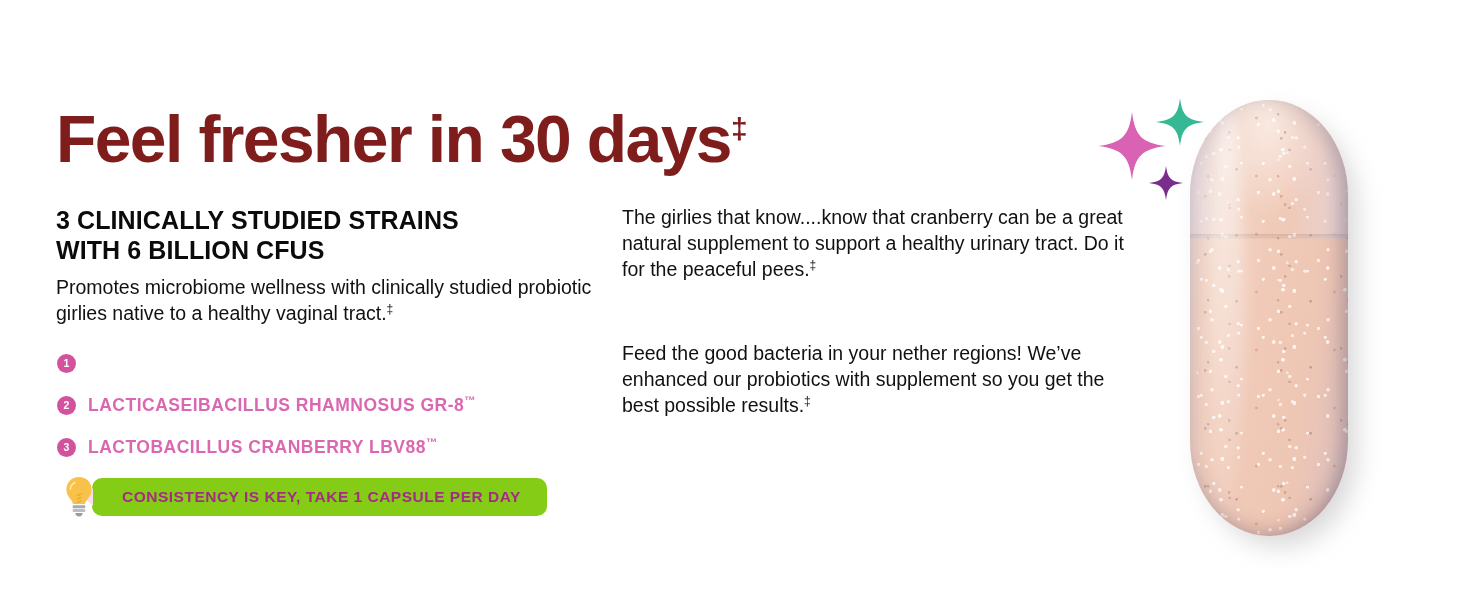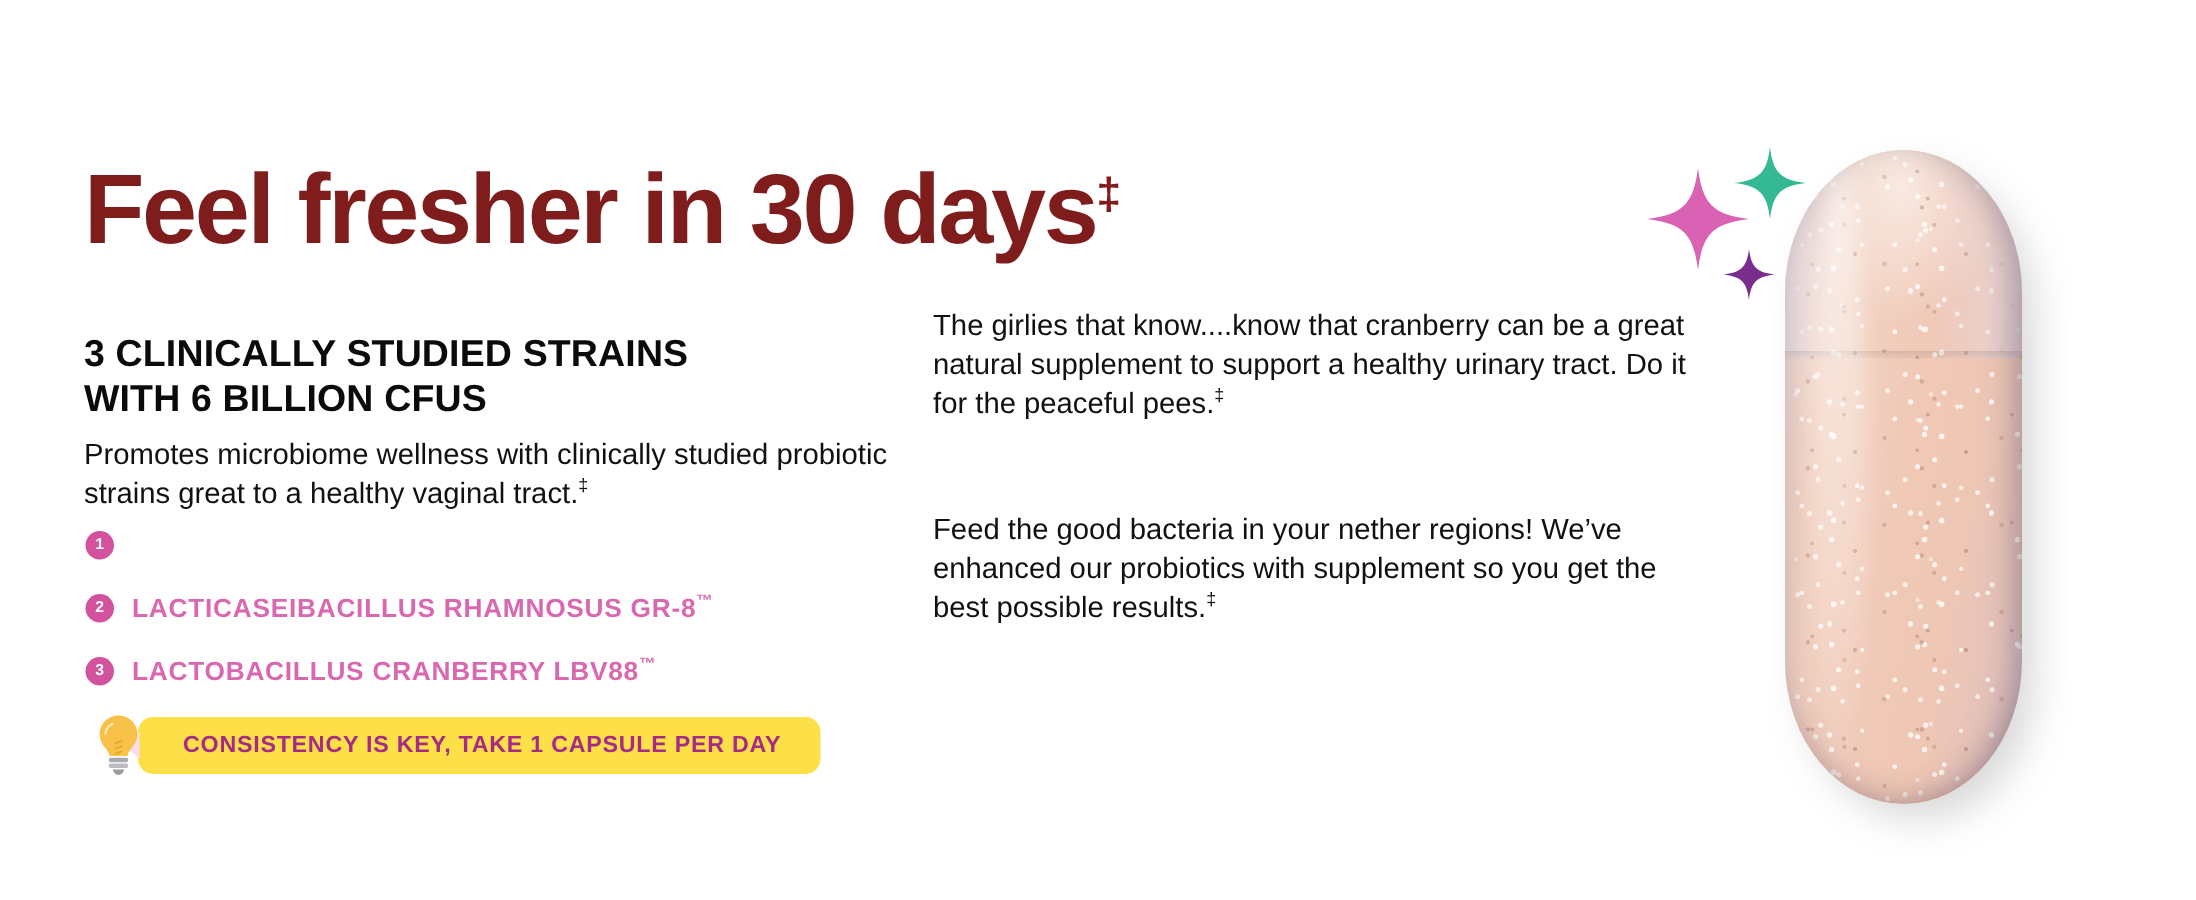--- a/index.html
+++ b/index.html
@@ -48,21 +48,21 @@
   }
   .col-left  { left: 56px;  width: 560px; }
   .col-right { left: 622px; width: 520px; }
 
   .sec-title {
     font-size: 25px;
     line-height: 1.2;
     font-weight: 700;
     letter-spacing: 0.1px;
     color: #0B0B0B;
-    margin: 16px 0 10px 0;
+    margin: 0 0 10px 0;
     text-transform: uppercase;
   }
   .sec-body {
     font-size: 19.5px;
     line-height: 1.33;
     color: #111111;
     margin: 0;
     font-weight: 400;
   }
   .sec-body .dg, .sec-title .dg {
@@ -130,21 +130,21 @@
     position: relative;
     width: 34px;
     height: 44px;
     flex: 0 0 auto;
     z-index: 2;
   }
   .bulb svg { display: block; }
   .bubble {
     position: relative;
     margin-left: -4px;
-    background: #fde047;
+    background: #84cc16;
     border-radius: 10px;
     height: 38px;
     display: flex;
     align-items: center;
     padding: 0 26px 0 30px;
   }
   .bubble::before {
     content: "";
     position: absolute;
     left: -9px;
@@ -300,21 +300,21 @@
 
 <div class="stage">
 
   <h1 class="headline"><span>Feel fresher in 30 days</span><span class="dagger">‡</span></h1>
 
   <div class="col col-left">
     <h2 class="sec-title">
       <span>3 CLINICALLY STUDIED STRAINS</span><br>
       <span>WITH 6 BILLION CFUS</span>
     </h2>
-    <p class="sec-body"><span>Promotes microbiome wellness with clinically studied probiotic strains great to a healthy vaginal tract.</span><span class="dg">‡</span></p>
+    <p class="sec-body"><span>Promotes microbiome wellness with clinically studied probiotic girlies native to a healthy vaginal tract.</span><span class="dg">‡</span></p>
   </div>
 
   <ul class="strain-list">
     <li class="strain-item">
       <span class="strain-badge">1</span>
     </li>
     <li class="strain-item">
       <span class="strain-badge">2</span>
       <span class="strain-label"><span>LACTICASEIBACILLUS RHAMNOSUS GR-8</span><span class="tm">™</span></span>
     </li>

